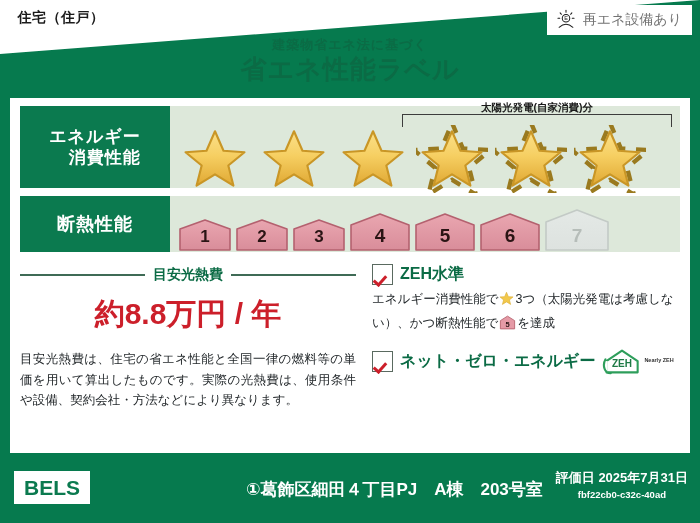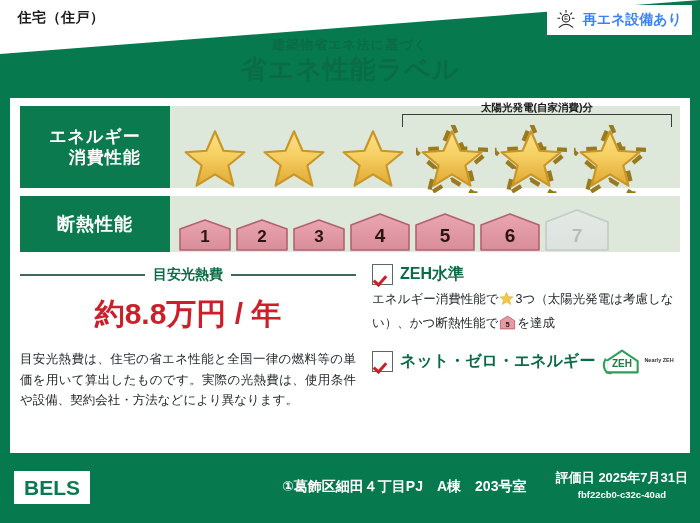--- a/index.html
+++ b/index.html
@@ -23,21 +23,21 @@
     background:#ffffff;display:flex;align-items:center;justify-content:center;
     z-index:6;
   }
   .type-tab span{font-size:14px;font-weight:bold;color:#1a1a1a;letter-spacing:.5px;}
   
   .renew-badge{
     position:absolute;right:8px;top:5px;height:30px;
     background:#ffffff;display:flex;align-items:center;gap:6px;
     padding:0 10px 0 8px;z-index:6;
   }
-  .renew-badge .txt{font-size:14px;font-weight:bold;color:#3b82f6;letter-spacing:0px;}
+  .renew-badge .txt{font-size:14px;font-weight:normal;color:#737373;letter-spacing:0px;}
   
   .title-block{
     position:absolute;left:0;right:0;top:38px;text-align:center;z-index:5;
   }
   .title-sub{font-size:13px;font-weight:bold;color:#0b6b45;letter-spacing:1px;line-height:1;}
   .title-main{font-size:26px;font-weight:bold;color:#0b6b45;letter-spacing:1px;line-height:1.15;margin-top:4px;}
 
   
   .card{
     position:absolute;left:10px;top:98px;width:680px;height:355px;
@@ -98,21 +98,21 @@
   .inline-ico{display:inline-block;vertical-align:-3px;margin:0 1px;}
 
   
   .footer{position:absolute;left:0;right:0;bottom:0;height:62px;background:#067a4e;}
   .bels-box{
     position:absolute;left:14px;top:10px;height:33px;background:#ffffff;
     display:flex;align-items:center;gap:7px;padding:0 10px;
   }
   .bels-box .jp{font-size:18px;font-weight:bold;color:#111;letter-spacing:0.5px;}
   .bels-box .en{font-size:21px;font-weight:bold;color:#0b7a4f;letter-spacing:0px;}
-  .addr{position:absolute;left:246px;top:17px;color:#fff;font-size:14px;font-weight:bold;margin-left:36px;}
+  .addr{position:absolute;left:246px;top:17px;color:#fff;font-size:17px;font-weight:bold;}
   .date-box{position:absolute;right:12px;top:8px;text-align:center;color:#fff;}
   .date-box .d{font-size:13px;font-weight:bold;}
   .date-box .id{font-size:9.5px;font-weight:bold;margin-top:2px;letter-spacing:0px;}
 </style>
 </head>
 <body>
 
 <div id="label-root">
 
   <div class="white-wedge"></div>

